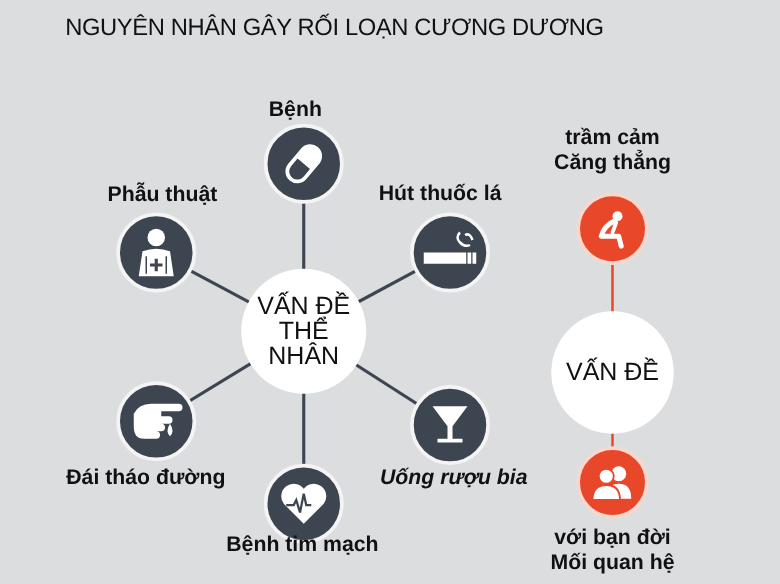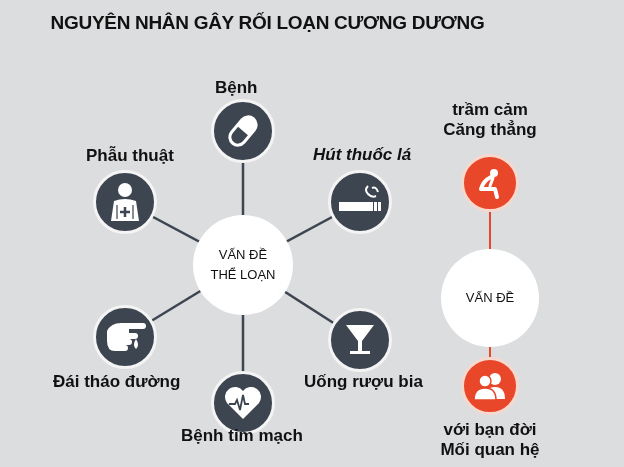--- a/index.html
+++ b/index.html
@@ -1,22 +1,22 @@
 <!DOCTYPE html>
 <html><head>
 <meta charset="utf-8">
 <style>
   html,body{margin:0;padding:0;}
   body{width:624px;height:467px;background:#dcdddf;position:relative;overflow:hidden;font-family:"Liberation Sans",sans-serif;}
-  .title{position:absolute;left:0;top:12px;width:535px;text-align:center;font-weight:bold;font-size:19px;color:#111;letter-spacing:-0.3px;}
+  .title{position:absolute;left:0;top:12px;width:535px;text-align:center;font-weight:normal;font-size:19px;color:#111;letter-spacing:-0.3px;}
   svg.lines{position:absolute;left:0;top:0;}
   .node{position:absolute;border-radius:50%;display:flex;align-items:center;justify-content:center;box-sizing:border-box;}
   .dark{background:#3c4550;border:3px solid #f4f4f4;}
   .orange{background:#e8472a;border:3px solid #f6d8cf;}
-  .hub{background:#fff;text-align:center;font-size:13px;line-height:20px;color:#111;}
+  .hub{background:#fff;text-align:center;font-size:20px;line-height:20px;color:#111;}
   .lbl{position:absolute;font-weight:bold;font-size:17px;color:#111;white-space:nowrap;}
   .lbl.c{text-align:center;line-height:20px;}
 </style>
 </head>
 <body>
 
 <div class="title">NGUYÊN NHÂN GÂY RỐI LOẠN CƯƠNG DƯƠNG</div>
 
 <svg class="lines" width="624" height="467">
   <g stroke="#3c4550" stroke-width="2.5">
@@ -28,21 +28,21 @@
     <line x1="243" y1="265" x2="243" y2="403"></line>
   </g>
   <g stroke="#e8472a" stroke-width="2">
     <line x1="490" y1="183" x2="490" y2="385"></line>
   </g>
 </svg>
 
 <div class="node hub" style="left:193px;top:215px;width:100px;height:100px;">
   <div>
       <div>VẤN ĐỀ</div>
-      <div>THỂ LOẠN</div>
+      <div>THỂ NHÂN</div>
     </div>
 </div>
 
 <div class="node dark" style="left:211px;top:99px;width:64px;height:64px;">
   <svg width="40" height="40" viewBox="0 0 40 40">
       <g transform="rotate(40 20 20)">
         <rect x="12" y="4" width="16" height="32" rx="8" fill="none" stroke="#fff" stroke-width="3"></rect>
         <path d="M12 12 a8 8 0 0 1 16 0 v8 h-16z" fill="#fff"></path>
       </g>
     </svg>
@@ -50,28 +50,28 @@
 <div class="lbl" style="left:215px;top:78px;">Bệnh</div>
 
 <div class="node dark" style="left:328px;top:170px;width:64px;height:64px;">
   <svg width="48" height="40" viewBox="0 0 48 40">
       <rect x="3" y="20" width="34" height="9" fill="#fff"></rect>
       <rect x="38" y="20" width="3" height="9" fill="#fff"></rect>
       <rect x="42" y="20" width="3" height="9" fill="#fff"></rect>
       <path d="M32 4 q-4 4 0 8 q4 4 8 2 M36 6 q4 -2 6 4" fill="none" stroke="#fff" stroke-width="2"></path>
     </svg>
 </div>
-<div class="lbl" style="left:313px;top:145px;font-style:italic;">Hút thuốc lá</div>
+<div class="lbl" style="left:303px;top:145px;">Hút thuốc lá</div>
 
 <div class="node dark" style="left:328px;top:308px;width:64px;height:64px;">
   <svg width="40" height="40" viewBox="0 0 40 40">
       <path d="M6 5 h28 l-12 16 v10 h8 v3 h-20 v-3 h8 v-10z" fill="#fff"></path>
     </svg>
 </div>
-<div class="lbl" style="left:304px;top:372px;">Uống rượu bia</div>
+<div class="lbl" style="left:304px;top:372px;font-style:italic;">Uống rượu bia</div>
 
 <div class="node dark" style="left:211px;top:371px;width:64px;height:64px;">
   <svg width="40" height="36" viewBox="0 0 40 36">
       <path d="M20 34 L4 18 A9 9 0 0 1 20 6 A9 9 0 0 1 36 18z" fill="#fff"></path>
       <polyline points="6,19 12,19 14,15 17,25 20,10 22,19 26,19" fill="none" stroke="#3c4550" stroke-width="1.8"></polyline>
     </svg>
 </div>
 <div class="lbl" style="left:181px;top:426px;">Bệnh tim mạch</div>
 
 <div class="node dark" style="left:93px;top:305px;width:64px;height:64px;">

